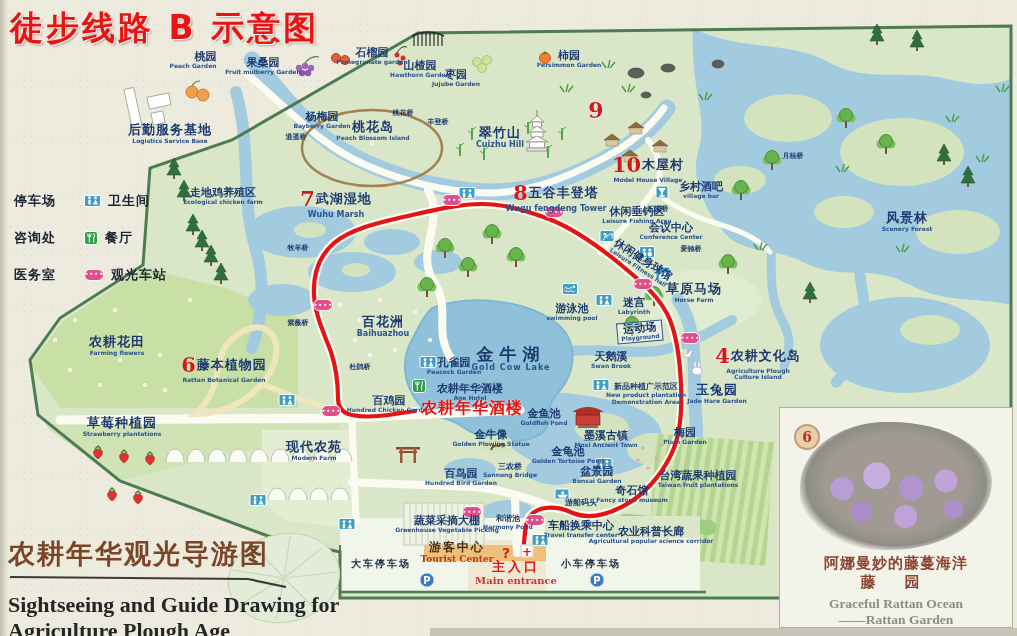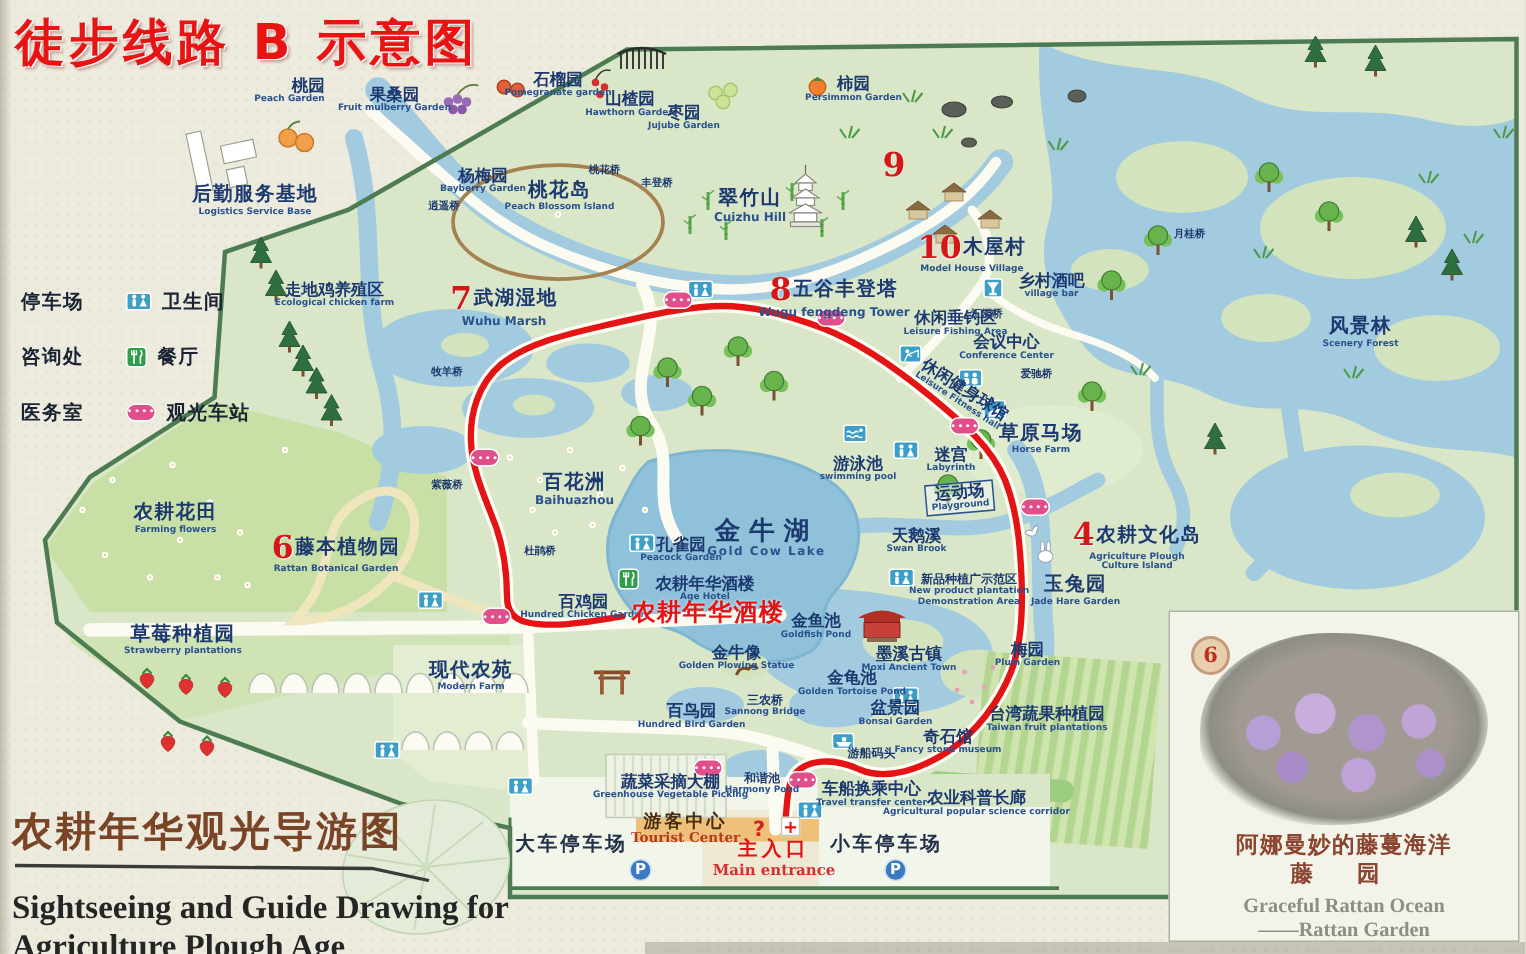--- a/index.html
+++ b/index.html
@@ -37,21 +37,21 @@
   .map-label.boxed{border:1.2px solid #2a528e;padding:0 3px;background:rgba(242,248,240,0.55);
     transform:translate(-50%,-50%) rotate(-5deg);}
   .map-label.red-note .zh{color:#e41414;font-size:16px;letter-spacing:1px;
     text-shadow:0 0 2px rgba(255,255,255,0.85);}
   .map-label.wrap{white-space:normal;width:88px;}
   .map-label.wrap .en{line-height:1.15;}
   .map-label.entrance .zh{color:#e01414;font-size:13px;letter-spacing:3px;}
   .map-label.entrance .en{color:#d43030;font-size:10px;font-family:"DejaVu Serif",serif;}
   .map-label.tourist .zh{color:#4a2c10;font-size:12px;letter-spacing:2px;}
   .map-label.tourist .en{color:#b43c1c;font-size:9px;font-family:"DejaVu Serif",serif;}
-  .map-label.parking-label .zh{color:#223048;font-size:13px;letter-spacing:2px;}
+  .map-label.parking-label .zh{color:#223048;font-size:10px;letter-spacing:2px;}
   .num{color:#d41818;font-family:"DejaVu Serif",serif;font-weight:700;font-size:19px;
     display:inline-block;margin-right:1px;vertical-align:-3px;text-shadow:0.5px 0.5px 0 #fff;}
   .lg .num{font-size:21px;}
   .badge-num{position:absolute;transform:translate(-50%,-50%);color:#d41818;z-index:30;
     font-family:"DejaVu Serif",serif;font-weight:700;font-size:22px;text-shadow:0.5px 0.5px 0 #fff;}
 
   
   .ic{position:absolute;transform:translate(-50%,-50%);display:flex;align-items:center;
     justify-content:center;color:#fff;z-index:25;box-sizing:border-box;pointer-events:none;}
   .ic.inline{position:static;transform:none;display:inline-flex;margin-right:7px;flex:none;}

